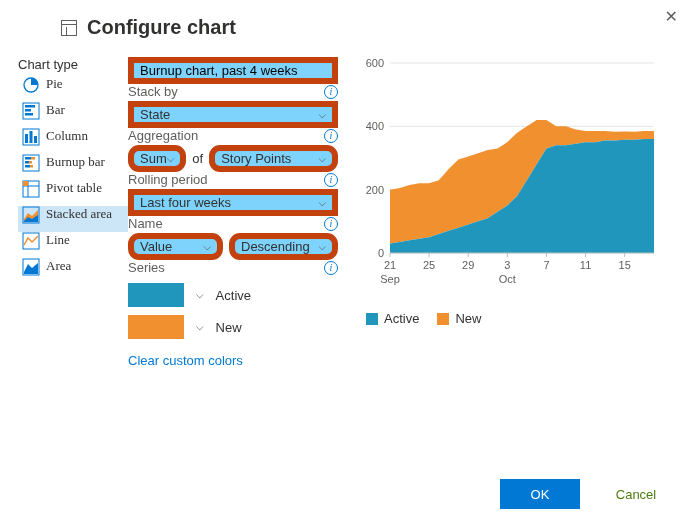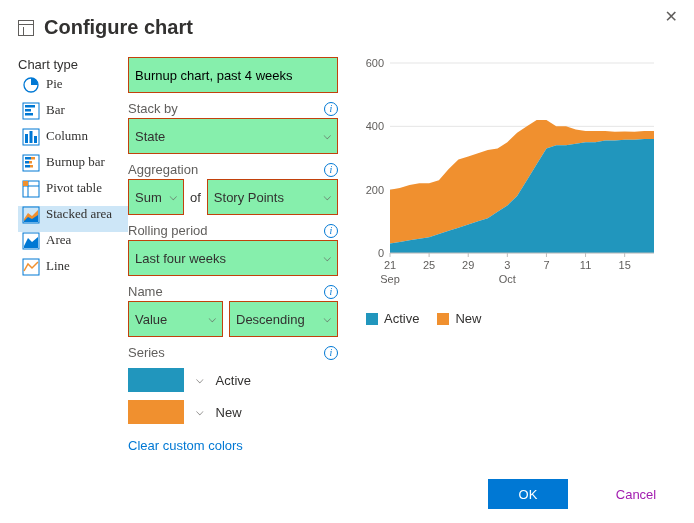--- a/index.html
+++ b/index.html
@@ -21,20 +21,21 @@
     font-size: 16px;
     cursor: pointer;
     color: #605e5c;
     background: none;
     border: none;
   }
   .header {
     display: flex;
     align-items: center;
     padding: 16px 18px 10px 18px;
+    margin-left: 43px;
   }
   .header-icon {
     width: 16px; height: 16px;
     margin-right: 10px;
     border: 1px solid #605e5c;
     display: inline-block;
     position: relative;
   }
   .header-icon::before, .header-icon::after {
     content: "";
@@ -75,56 +76,55 @@
     flex-shrink: 0;
   }
   
   .form { width: 210px; flex-shrink: 0; }
   .field-label {
     display: flex;
     justify-content: space-between;
     align-items: center;
     font-size: 13px;
     color: #605e5c;
-    margin-top: 8px;
     margin-bottom: 2px;
   }
   .form .field-label:first-child { margin-top: 0; }
   .info-icon {
     width: 14px; height: 14px;
     border: 1px solid #0078d4;
     border-radius: 50%;
     color: #0078d4;
     font-size: 10px;
     line-height: 12px;
     text-align: center;
     font-family: Georgia, serif;
     font-style: italic;
   }
   .txt-input, .select {
     width: 100%;
-    height: 36px;
-    border: 1px solid #c2410c;
+    height: 27px;
+    border: 6px solid #c2410c;
     padding: 0 6px;
     font-family: inherit;
     font-size: 13px;
-    background: #86efac;
+    background: #7dd3fc;
   }
   .select {
     display: flex;
     align-items: center;
     justify-content: space-between;
     cursor: pointer;
   }
   .chev {
     font-size: 10px;
     color: #605e5c;
   }
   .row { display: flex; align-items: center; gap: 6px; }
-  .row .select { flex: 1; }
+  .row .select { flex: 1; border-radius: 11px; }
   .of-label { color: #323130; }
   .series-row {
     display: flex;
     align-items: center;
     gap: 12px;
     margin-top: 8px;
   }
   .swatch {
     width: 56px; height: 24px;
   }
@@ -144,33 +144,33 @@
   .chart-svg { display: block; }
   .legend { display: flex; gap: 18px; margin-top: 24px; margin-left: 8px;}
   .legend-item { display: flex; align-items: center; gap: 6px; font-size: 13px; }
   .legend-sw { width: 12px; height: 12px; }
   
   .footer {
     position: absolute;
     right: 18px;
     bottom: 14px;
     display: flex;
-    gap: 28px;
+    gap: 16px;
     justify-content: space-between;
   }
   .btn {
     min-width: 80px;
     height: 30px;
     border: none;
     font-family: inherit;
     font-size: 13px;
     cursor: pointer;
   }
   .btn-primary { background: #0078d4; color: #fff; }
-  .btn-secondary { background: #fff; color: #a21caf; }
+  .btn-secondary { background: #fff; color: #4d7c0f; }
   .axis-text { font-size: 11px; fill: #605e5c; }
 </style>
 </head>
 <body>
 
 <button class="close-btn">✕</button>
 
 <div class="header">
   <span class="header-icon"></span>
   <h1>Configure chart</h1>
@@ -250,34 +250,34 @@
             <path d="M2 15 L6 11 L10 13 L16 9 L16 16 L2 16 Z" fill="#0078d4"></path>
           </svg>
       </span>
       <span>Stacked area</span>
     </div>
 
     <div class="ct-item">
       <span class="ct-icon">
         <svg width="18" height="18" viewBox="0 0 18 18">
             <rect x="1" y="1" width="16" height="16" fill="none" stroke="#0078d4"></rect>
+            <polyline points="2,13 6,6 10,10 16,4" fill="none" stroke="#f0902f" stroke-width="1.5"></polyline>
+          </svg>
+      </span>
+      <span>Line</span>
+    </div>
+
+    <div class="ct-item">
+      <span class="ct-icon">
+        <svg width="18" height="18" viewBox="0 0 18 18">
+            <rect x="1" y="1" width="16" height="16" fill="none" stroke="#0078d4"></rect>
             <path d="M2 14 L6 6 L10 10 L16 5 L16 16 L2 16 Z" fill="#0078d4"></path>
           </svg>
       </span>
       <span>Area</span>
-    </div>
-
-    <div class="ct-item">
-      <span class="ct-icon">
-        <svg width="18" height="18" viewBox="0 0 18 18">
-            <rect x="1" y="1" width="16" height="16" fill="none" stroke="#0078d4"></rect>
-            <polyline points="2,13 6,6 10,10 16,4" fill="none" stroke="#f0902f" stroke-width="1.5"></polyline>
-          </svg>
-      </span>
-      <span>Line</span>
     </div>
   </div>
 
   <div class="form">
     <input class="txt-input" value="Burnup chart, past 4 weeks" style="">
 
     <div class="field-label">
       <span>Stack by</span>
       <span class="info-icon">i</span>
     </div>

